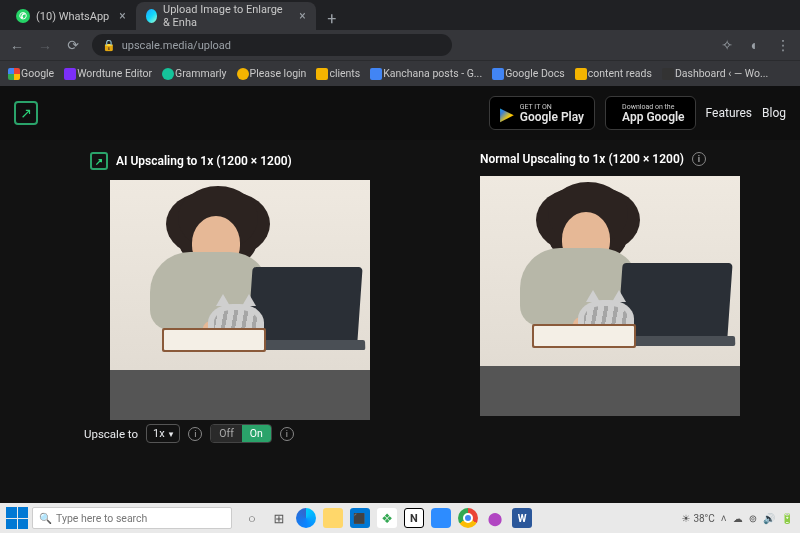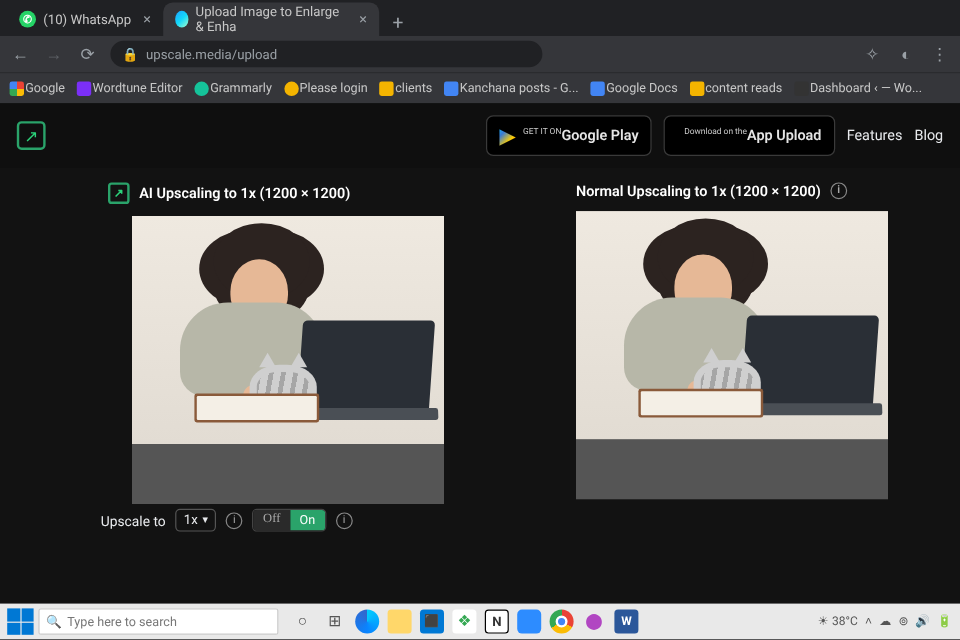--- a/index.html
+++ b/index.html
@@ -27,21 +27,21 @@
   .bm .ic { width:12px; height:12px; display:inline-block; border-radius:2px; }
 
   
   .page-header { height:54px; background:#0f0f0f; display:flex; align-items:center; padding:0 14px; gap:10px; }
   .logo { width:24px; height:24px; border:2px solid #2aa36a; border-radius:4px; display:flex; align-items:center; justify-content:center; }
   .logo-arrow { color:#2bd37a; font-size:14px; }
   .brand { font-size:16px; font-weight:500; color:#fff; }
   .header-right { margin-left:auto; display:flex; align-items:center; gap:10px; }
   .store-badge { background:#000; border:1px solid #3a3a3a; border-radius:6px; height:34px; padding:0 10px; display:flex; align-items:center; gap:6px; }
   .store-badge .bic { font-size:18px; }
-  .store-badge .txt { display:flex; flex-direction:row; line-height:1; }
+  .store-badge .txt { display:flex; flex-direction:column; line-height:1; }
   .store-badge .tiny { font-size:7px; color:#ccc; }
   .store-badge .big { font-size:12px; font-weight:600; color:#e5e5e5; }
   .hdr-link { font-size:12px; color:#e8eaed; }
 
   
   .main { background:#121212; height: calc(533px - 30px - 30px - 26px - 54px - 30px); padding:12px 0 0 90px; display:flex; gap:90px; position:relative; overflow:hidden;}
   .panel { width:300px; }
   .panel-title-row { display:flex; align-items:center; gap:8px; margin-bottom:10px; font-size:12px; font-weight:600; color:#fff;}
   .mini-logo { width:18px; height:18px; border:2px solid #2aa36a; border-radius:3px; display:flex; align-items:center; justify-content:center; }
   .mini-logo span { color:#2bd37a; font-size:10px; }
@@ -66,21 +66,21 @@
   .cat .stripes{ position:absolute; inset:6px; background:repeating-linear-gradient(100deg,#8a8a8a 0 4px,#cfcfcf 4px 10px); border-radius:40%; opacity:.6;}
 
   .gray-strip { flex:1; background:#555; }
 
   
   .controls { display:flex; align-items:center; gap:8px; margin-top:4px; font-size:11.5px; color:#e8eaed; margin-left:-6px;}
   .select { border:1px solid #555; border-radius:4px; padding:2px 6px; display:flex; align-items:center; gap:4px; font-size:11px;text-align:center; }
   .chev { font-size:9px; }
   .toggle { display:flex; border:1px solid #444; border-radius:4px; overflow:hidden; font-size:10.5px; }
   .toggle div { padding:2px 8px; }
-  .toggle .off { background:#2a2a2a; color:#aaa;font-family:Liberation Serif, serif; }
+  .toggle .off { background:#2a2a2a; color:#aaa; }
   .toggle .on { background:#2aa36a; color:#fff; }
 
   .right-panel { width:300px; }
   .right-img { width:260px; height:240px; background:#3a3a3a; display:flex; flex-direction:column; }
 
   
   .taskbar { position:absolute; bottom:0; left:0; right:0; height:30px; background:#e9e9e9; display:flex; align-items:center; padding:0 6px; gap:4px; font-size:11px; color:#333; }
   .tb-start { width:22px; height:22px; display:grid; grid-template-columns:1fr 1fr; grid-template-rows:1fr 1fr; gap:1px; }
   .tb-start div { background:#0078d4; }
   .tb-search { flex:0 0 200px; height:22px; background:#fff; border:1px solid #ccc; border-radius:2px; display:flex; align-items:center; padding:0 6px; gap:4px; color:#777; font-size:10.5px;}
@@ -169,21 +169,21 @@
       <span class="bic" style="background:linear-gradient(135deg,#00d2ff,#3a7bd5,#ffcf00,#ff3d00);-webkit-background-clip:text;color:transparent">▶</span>
       <span class="txt">
           <span class="tiny">GET IT ON</span>
           <span class="big">Google Play</span>
         </span>
     </div>
     <div class="store-badge">
       <span class="bic" style="color:#fff"></span>
       <span class="txt">
           <span class="tiny">Download on the</span>
-          <span class="big">App Upload</span>
+          <span class="big">App Google</span>
         </span>
     </div>
     <span class="hdr-link">Features</span>
     <span class="hdr-link">Blog</span>
   </div>
 </div>
 
 <div class="main">
   <div class="panel">
     <div class="panel-title-row">

